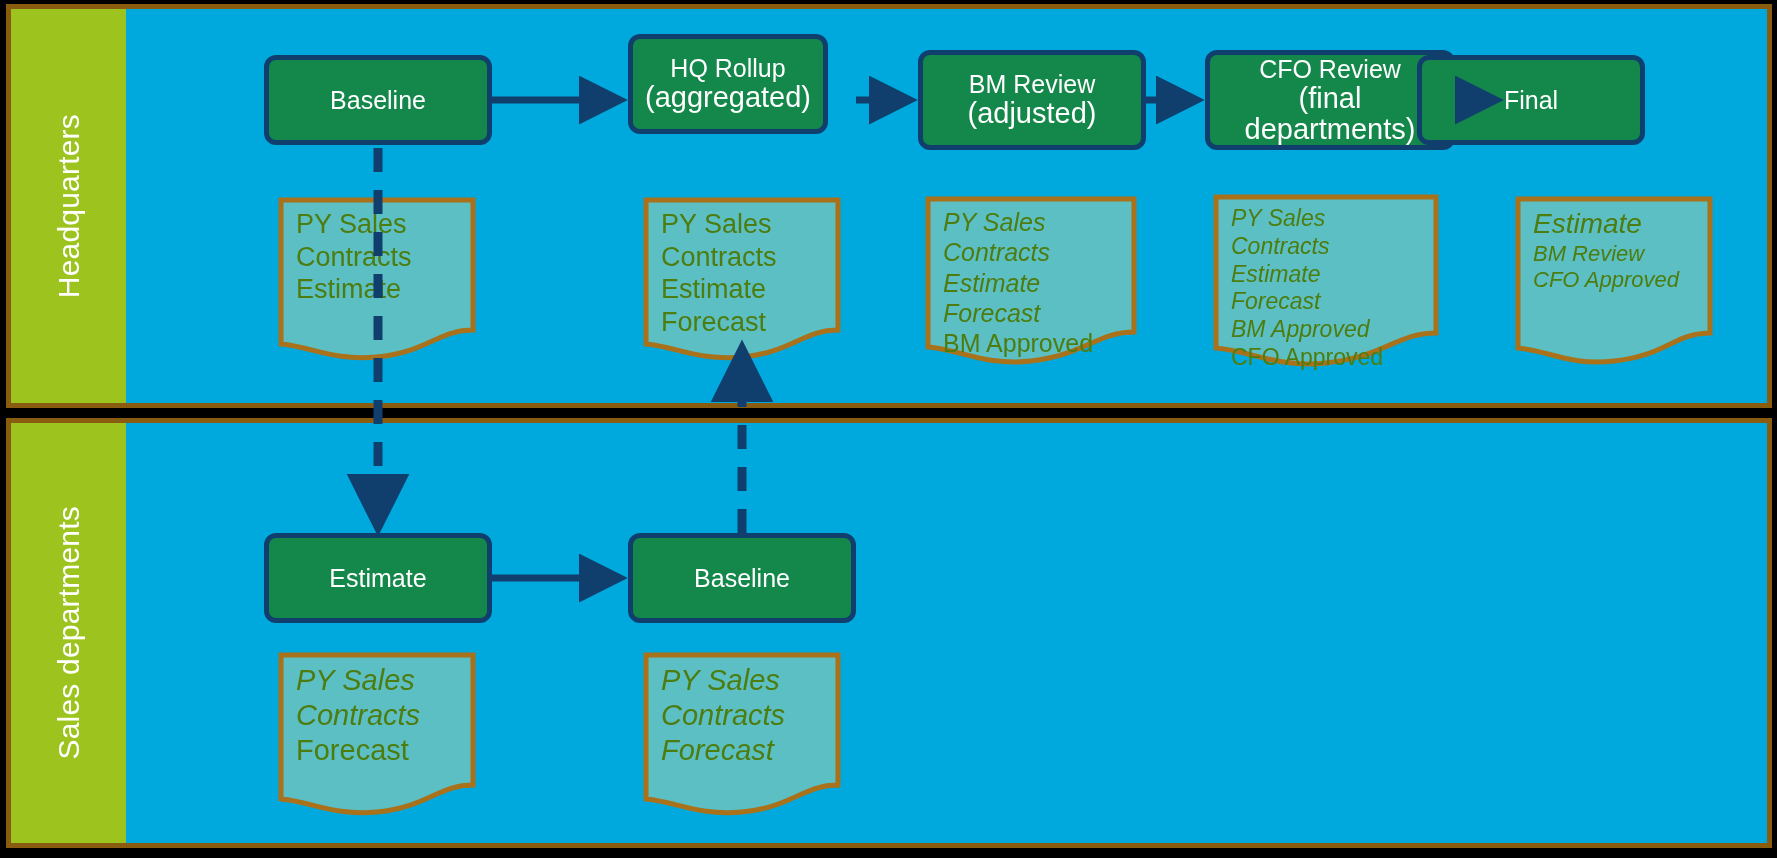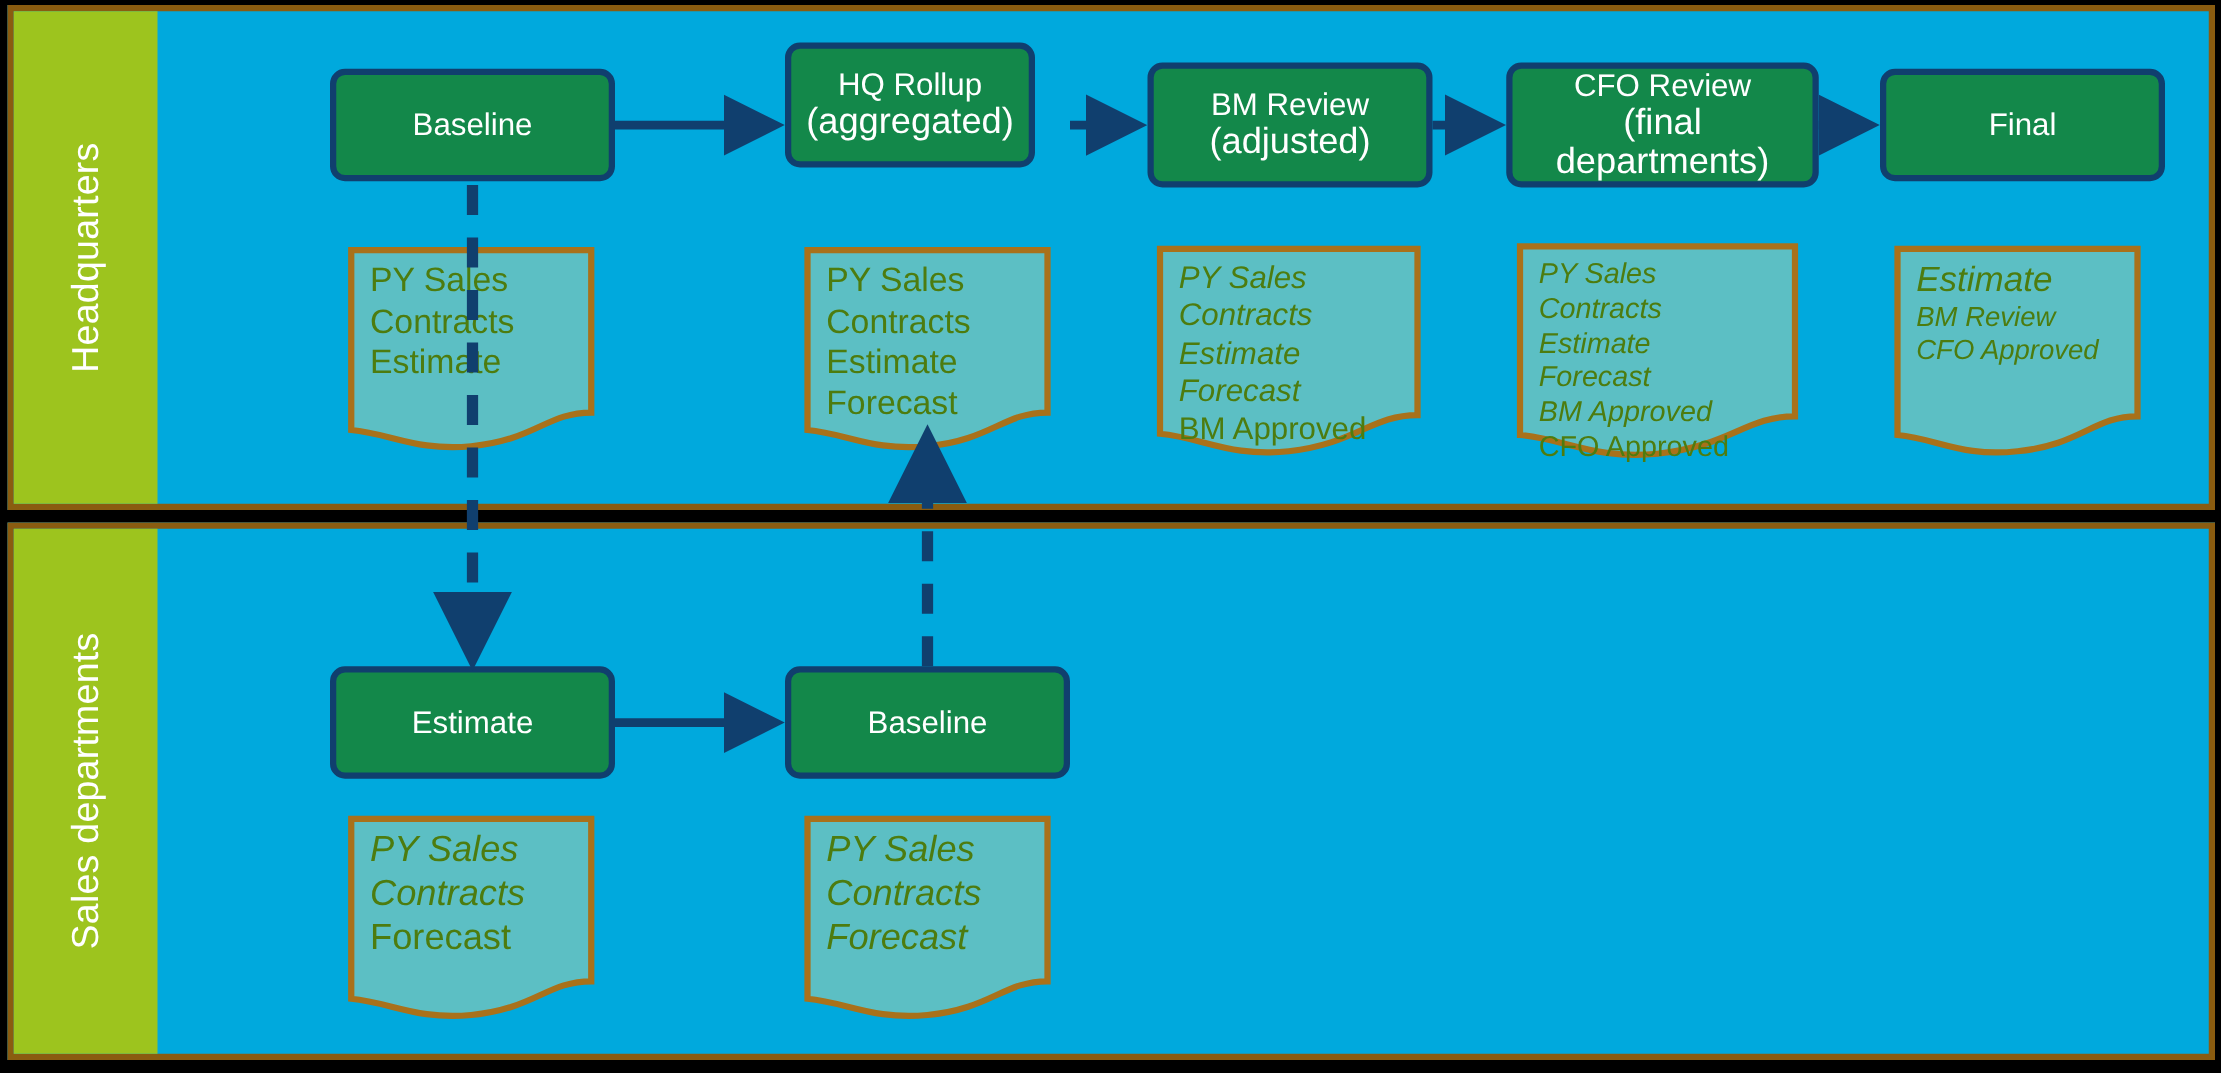--- a/index.html
+++ b/index.html
@@ -56,21 +56,21 @@
   <div class="pbox" style="left:918px;top:50px;width:228px;height:100px;">
     <div class="t1">BM Review</div>
     <div class="t2">(adjusted)</div>
   </div>
 
   <div class="pbox" style="left:1205px;top:50px;width:250px;height:100px;">
     <div class="t1">CFO Review</div>
     <div class="t2">(final departments)</div>
   </div>
 
-  <div class="pbox" style="left:1504px;top:55px;width:228px;height:90px;">
+  <div class="pbox" style="left:1417px;top:55px;width:228px;height:90px;">
     <div class="t1">Final</div>
   </div>
 
   <div class="doc" style="left:278px;top:197px;width:198px;height:165px;">
     <svg width="198" height="165" viewBox="0 0 198 165">
       <path d="M3 3 H195 V133 C160 133 150 155 99 160 C55 164 35 150 3 147 Z" fill="#5cbfc4" stroke="#a9711a" stroke-width="5"></path>
     </svg>
     <div class="lines" style="font-size:27px;">
         <div>PY Sales</div>
         <div>Contracts</div>

